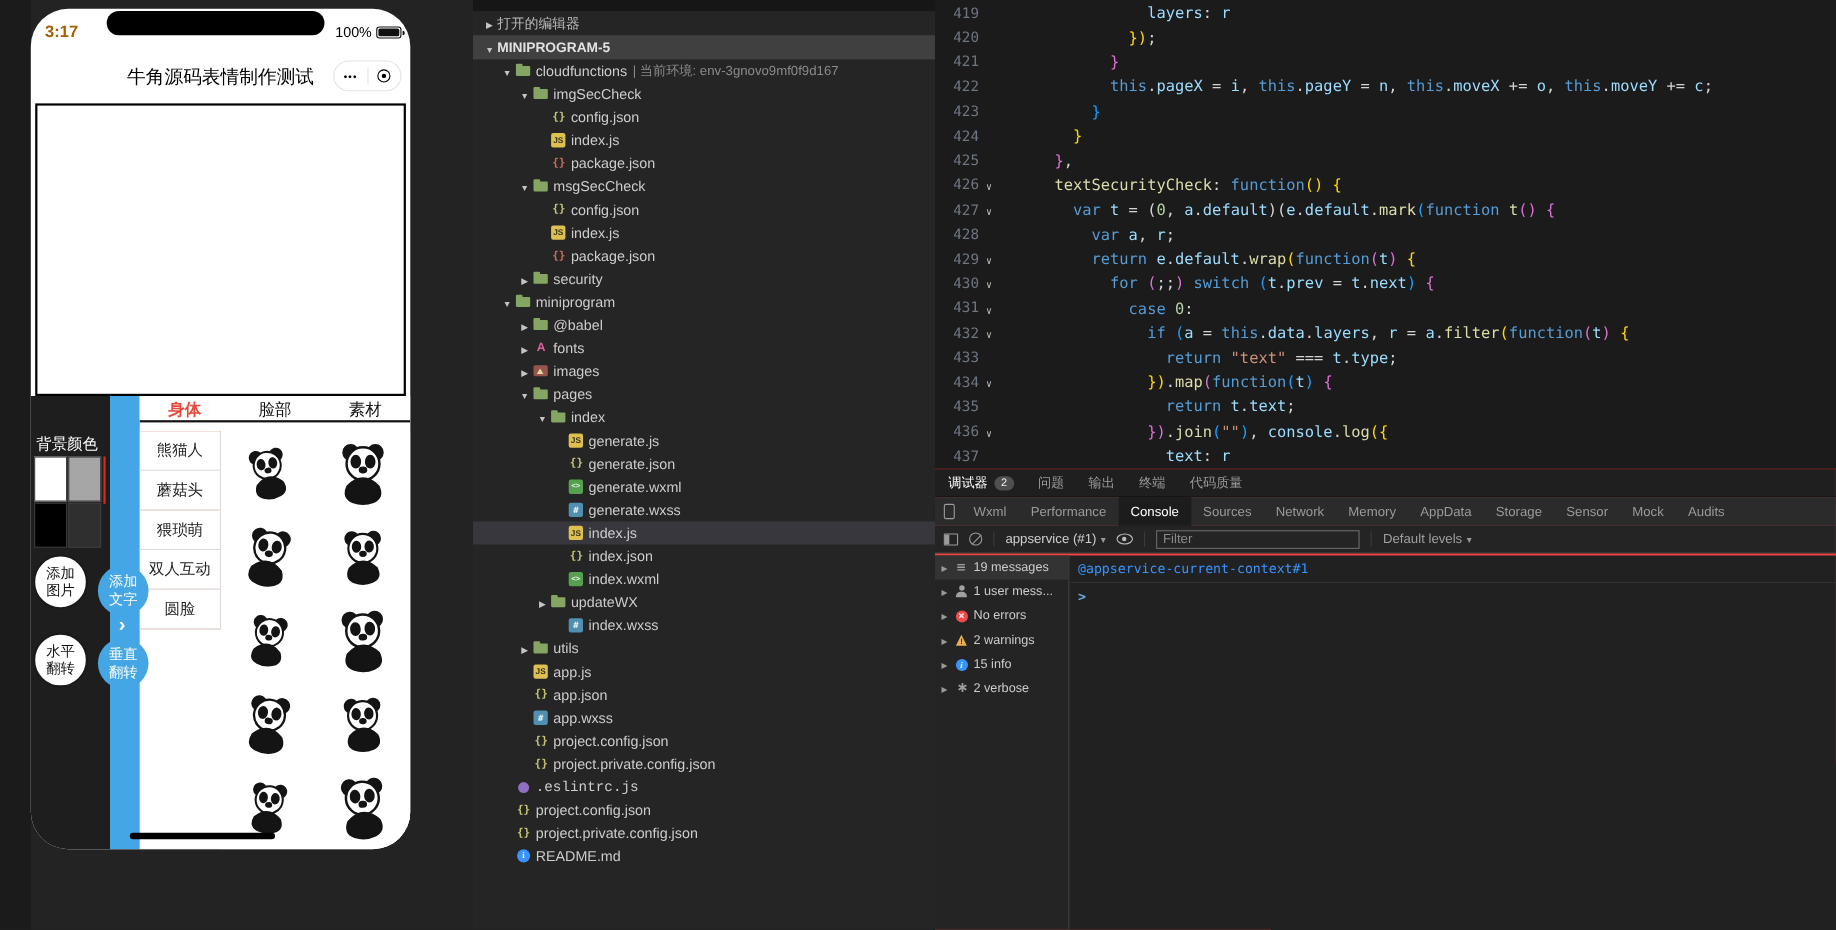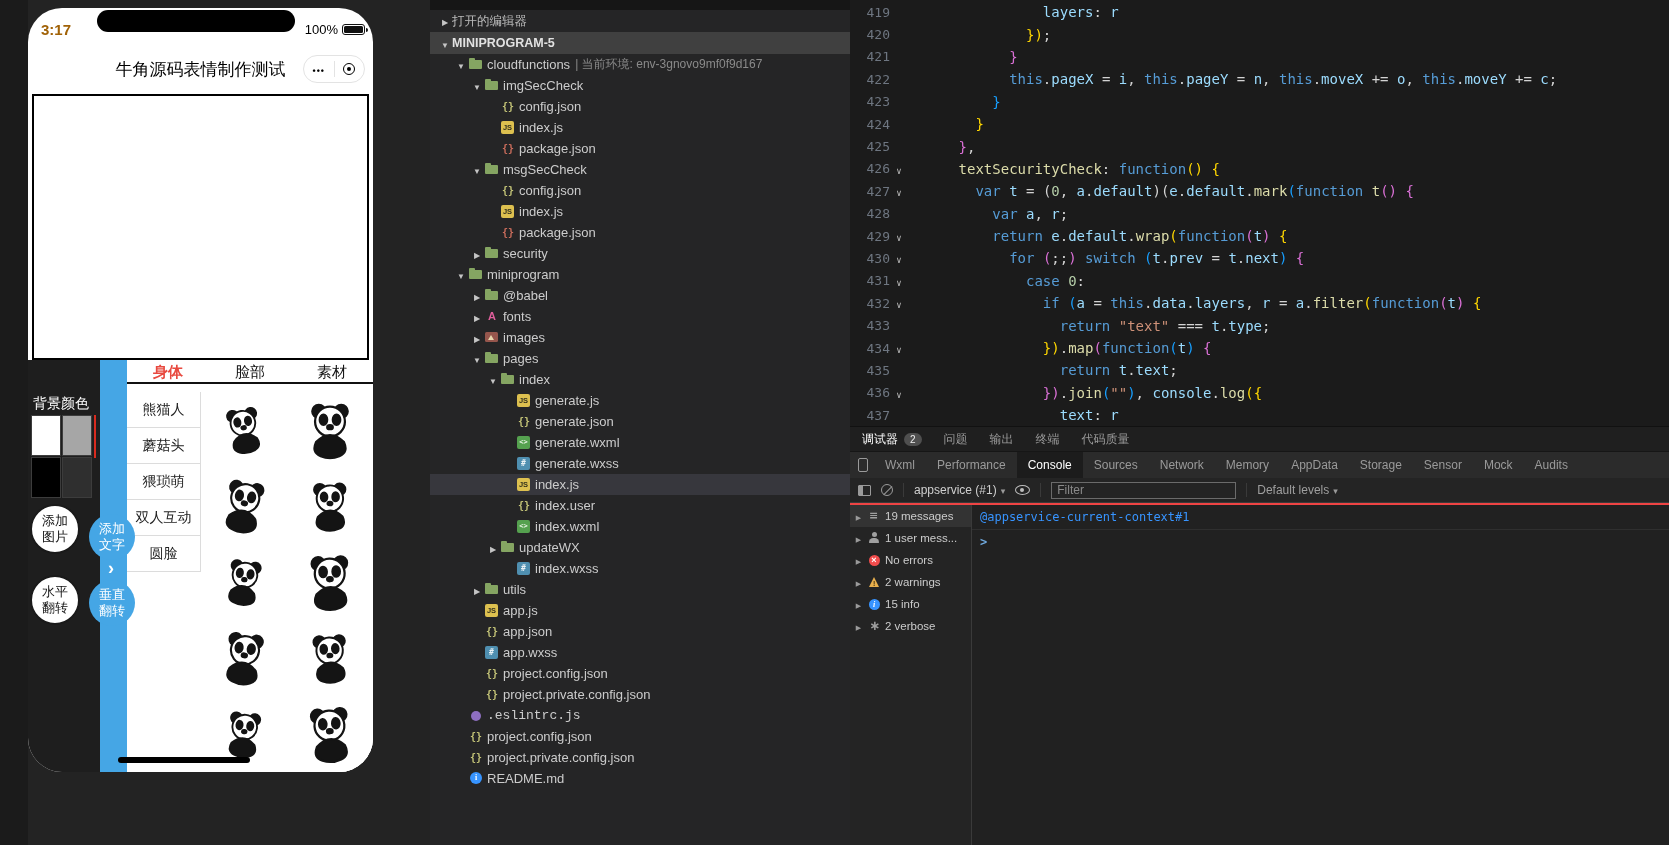--- a/index.html
+++ b/index.html
@@ -445,21 +445,21 @@
           <span class="exp-label">generate.wxss</span>
         </div>
         <div class="exp-row selected" style="padding-left: 72px;">
           <span class="exp-arrow "></span>
           <span class="exp-icon g-js"></span>
           <span class="exp-label">index.js</span>
         </div>
         <div class="exp-row" style="padding-left: 72px;">
           <span class="exp-arrow "></span>
           <span class="exp-icon g-json"></span>
-          <span class="exp-label">index.user</span>
+          <span class="exp-label">index.json</span>
         </div>
         <div class="exp-row" style="padding-left: 72px;">
           <span class="exp-arrow "></span>
           <span class="exp-icon g-wxml"></span>
           <span class="exp-label">index.wxml</span>
         </div>
         <div class="exp-row" style="padding-left: 56px;">
           <span class="exp-arrow arr-col"></span>
           <span class="exp-icon g-folder"></span>
           <span class="exp-label">updateWX</span>

